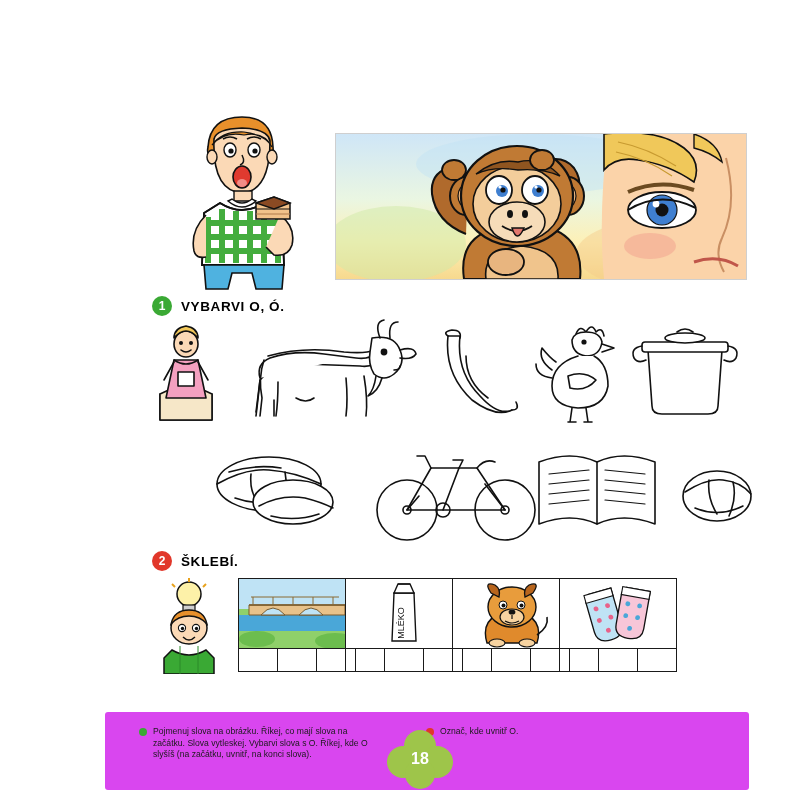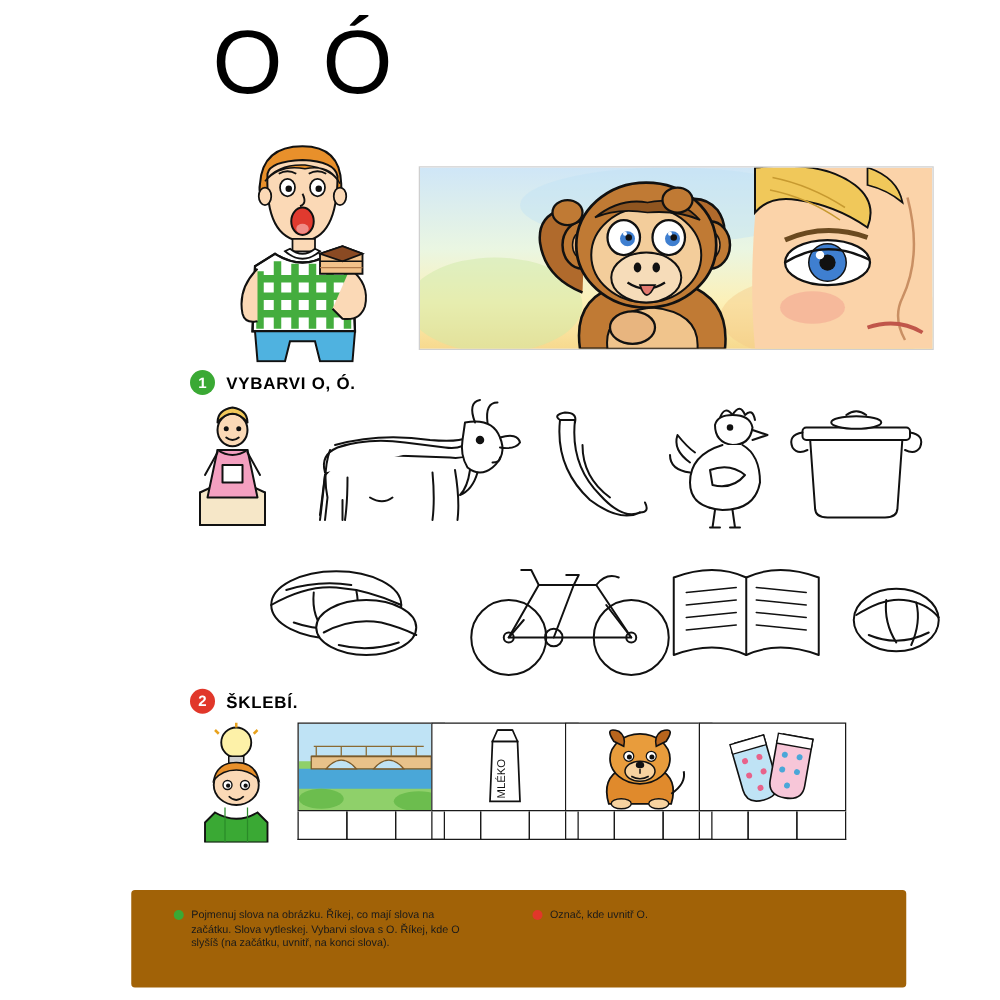--- a/index.html
+++ b/index.html
@@ -134,22 +134,23 @@
     box-sizing: border-box;
     margin-left: -1px;
   }
   .box-cells div:first-child { margin-left: 0; }
 
   
   .footer {
     position: absolute;
     left: 105px; top: 712px;
     width: 620px; height: 78px;
-    background: #a16207;
+    background: #d946ef;
     border-radius: 3px;
+    padding-left: 24px;
   }
   .foot-col {
     position: absolute;
     font-size: 8.6px;
     line-height: 11.6px;
     color: #1a1a1a;
   }
   .foot-col1 { left: 48px; top: 14px; width: 215px; }
   .foot-col2 { left: 335px; top: 14px; width: 215px; }
   .bullet {
@@ -178,21 +179,20 @@
     z-index: 3;
   }
   svg { display: block; }
 </style>
 </head>
 <body>
 
 <div class="page">
 
   <div class="header">
-    <div class="letters">O Ó</div>
   </div>
 
   <div class="illu-band">
 
     <div class="boy">
       <svg width="160" height="185" viewBox="0 0 160 185">
 
         <path d="M48 42 Q50 12 82 12 Q112 12 113 42 Q114 52 108 56 L54 56 Q46 52 48 42 Z" fill="#e8902b" stroke="#111" stroke-width="1.6"></path>
 
         <path d="M54 34 Q52 86 82 88 Q110 86 110 36 Q108 24 82 23 Q56 24 54 34 Z" fill="#fbd9b6" stroke="#111" stroke-width="1.6"></path>
@@ -625,15 +625,26 @@
 
   <div class="footer">
     <div class="foot-col foot-col1">
       <span class="bullet green"></span>
       <span>Pojmenuj slova na obrázku. Říkej, co mají slova na začátku. Slova vytleskej. Vybarvi slova s O. Říkej, kde O slyšíš (na začátku, uvnitř, na konci slova).</span>
     </div>
     <div class="foot-col foot-col2">
       <span class="bullet red"></span>
       <span>Označ, kde uvnitř O.</span>
     </div>
+    <div class="clover-wrap">
+      <svg width="90" height="62" viewBox="0 0 90 62" style="position:absolute;left:0;top:0;">
+        <g fill="#9ec54a">
+          <circle cx="45" cy="18" r="16"></circle>
+          <circle cx="28" cy="34" r="16"></circle>
+          <circle cx="62" cy="34" r="16"></circle>
+          <circle cx="45" cy="46" r="15"></circle>
+        </g>
+      </svg>
+      <div class="pagenum">18</div>
+    </div>
   </div>
 
 </div>
 
 </body></html>

